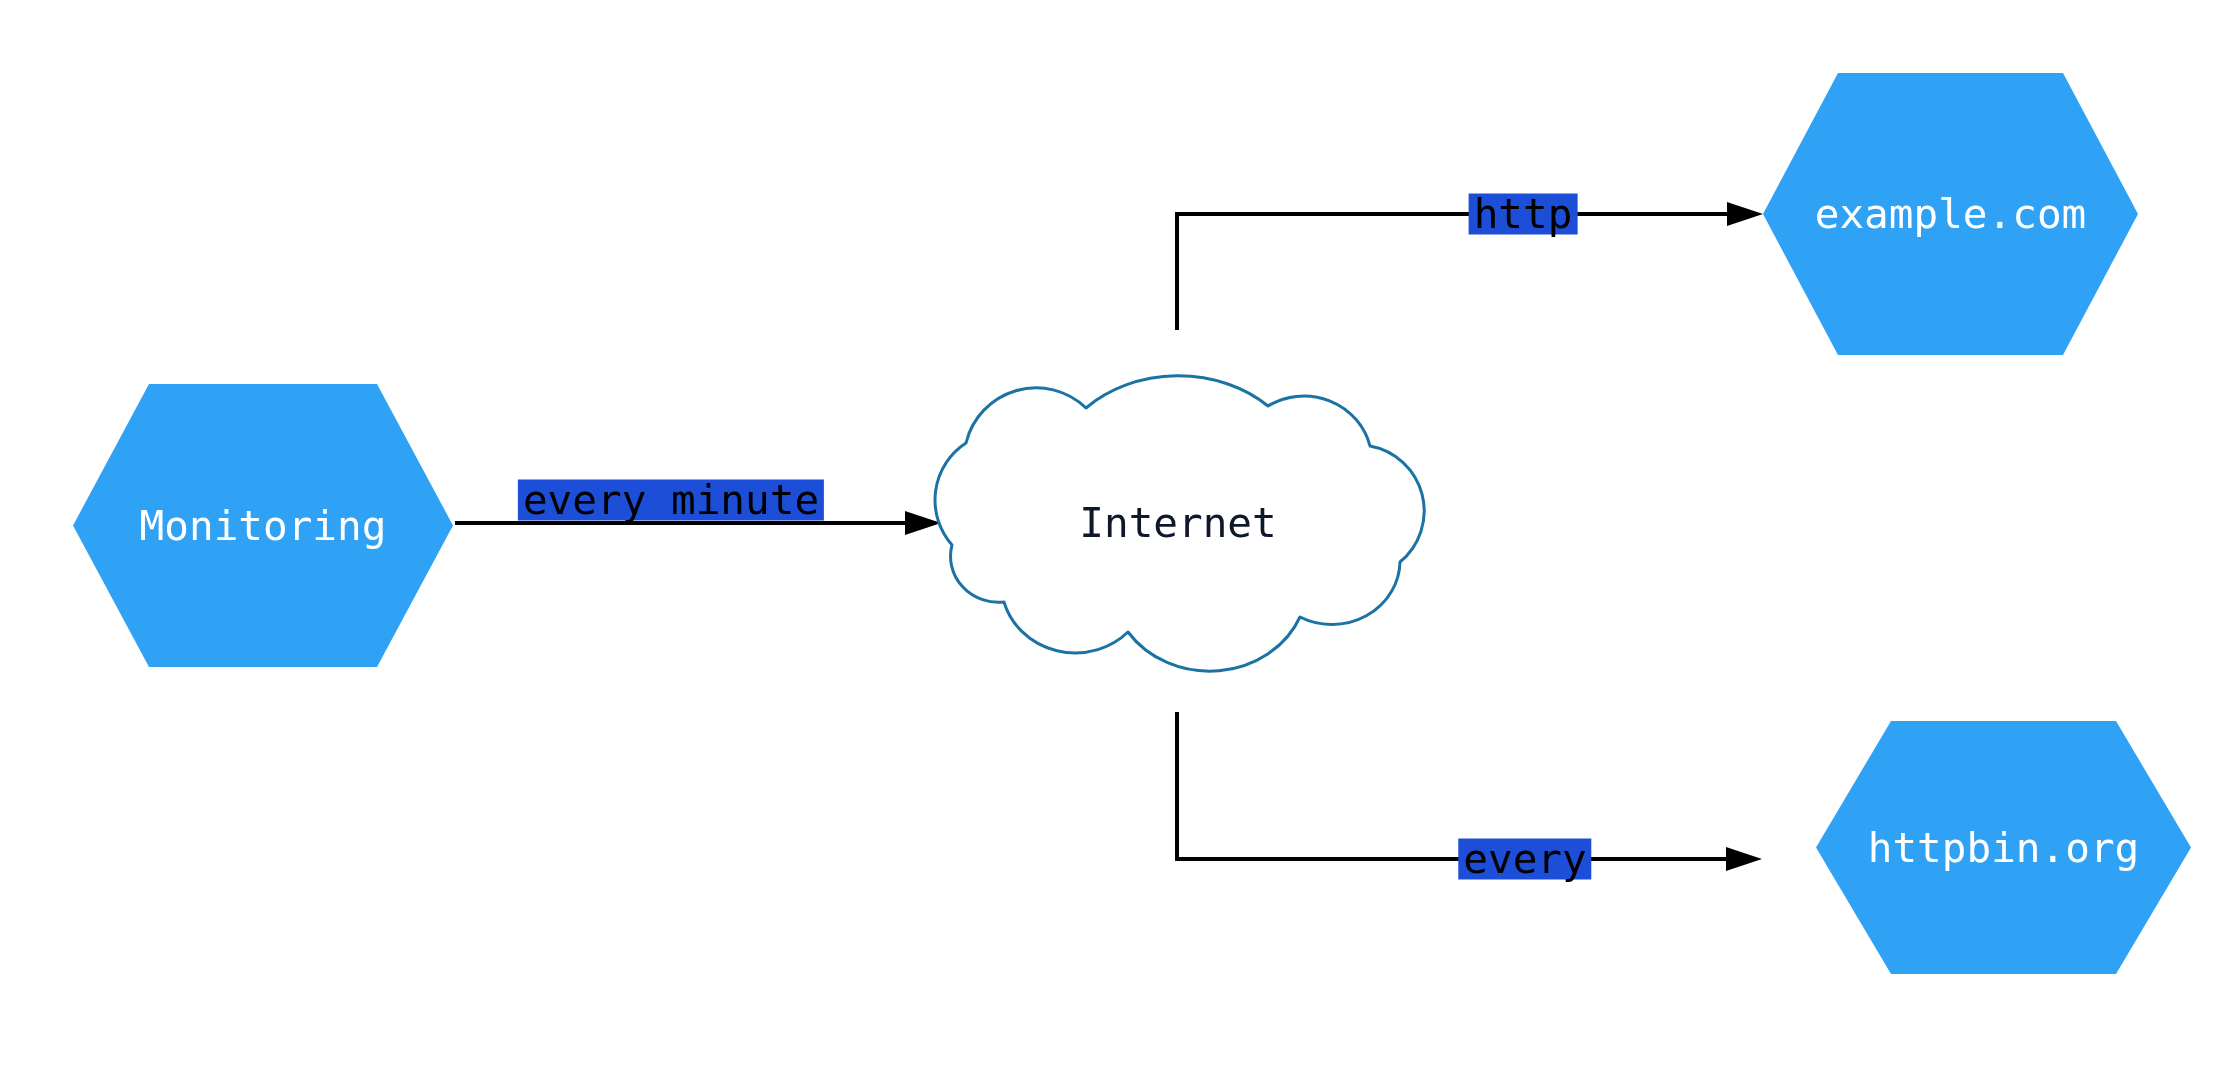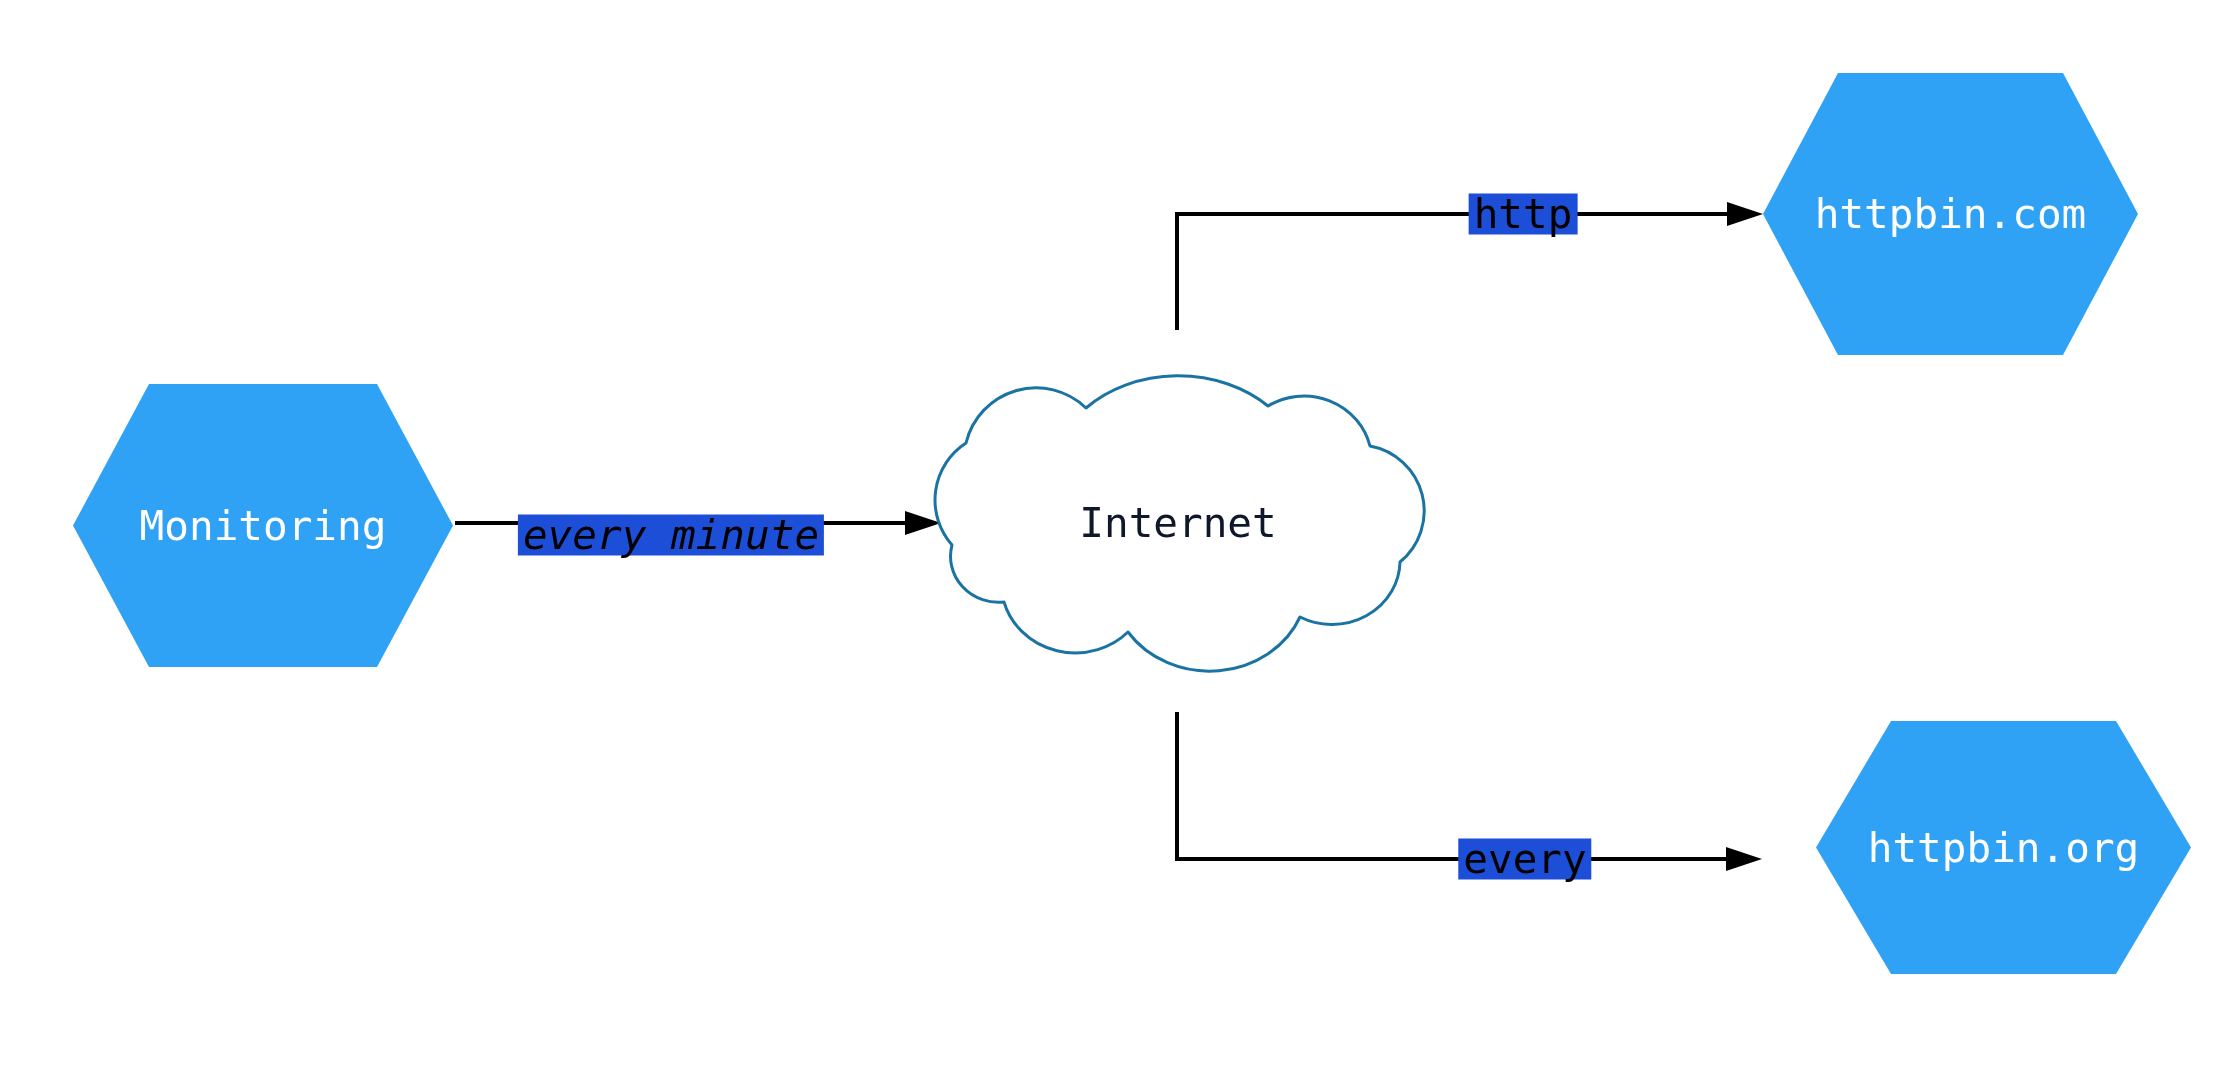--- a/index.html
+++ b/index.html
@@ -82,26 +82,26 @@
 
   <div class="hexnode" style="left:73px; top:384px; width:380px; height:283px;">
     <div>
       <div>Monitoring</div>
     </div>
   </div>
 
   <div class="cloud-label" style="left:1178px; top:523px;">Internet</div>
 
   <div class="hexnode" style="left:1763px; top:73px; width:375px; height:282px;">
-    <div>httpbin.com</div>
+    <div>example.com</div>
   </div>
 
   <div class="hexnode" style="left:1816px; top:721px; width:375px; height:253px;">
     <div>httpbin.org</div>
   </div>
 
-  <div class="edge-label" style="left:671px; top:535px;font-style:italic;">every minute</div>
+  <div class="edge-label" style="left:671px; top:500px;">every minute</div>
 
   <div class="edge-label" style="left:1523px; top:214px;">http</div>
 
   <div class="edge-label" style="left:1525px; top:859px;">every</div>
 
 </div>
 
 </body></html>

